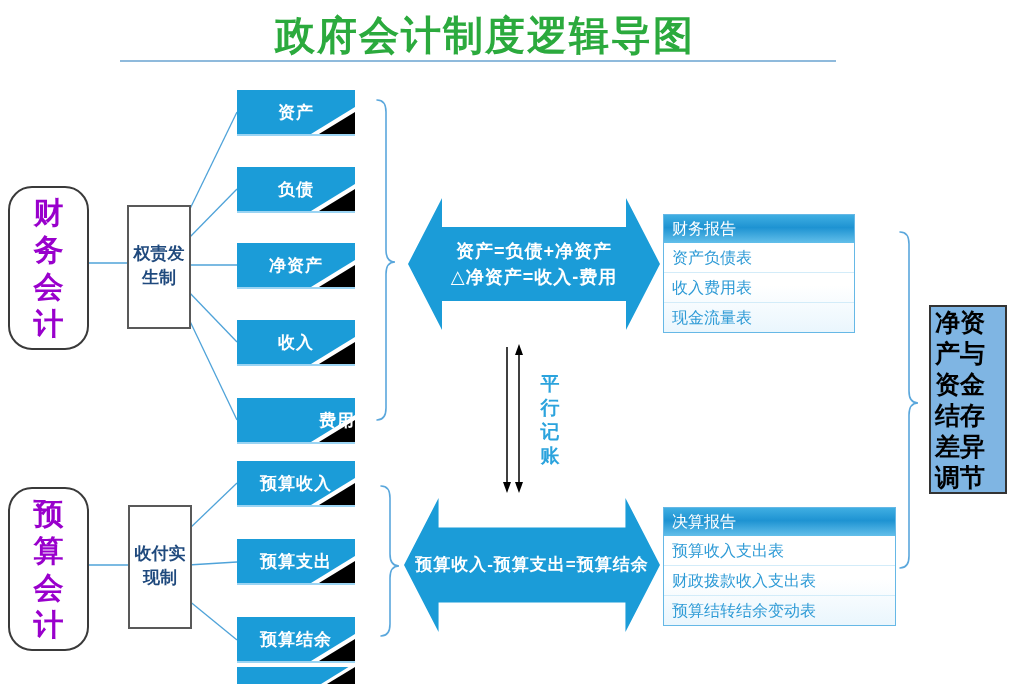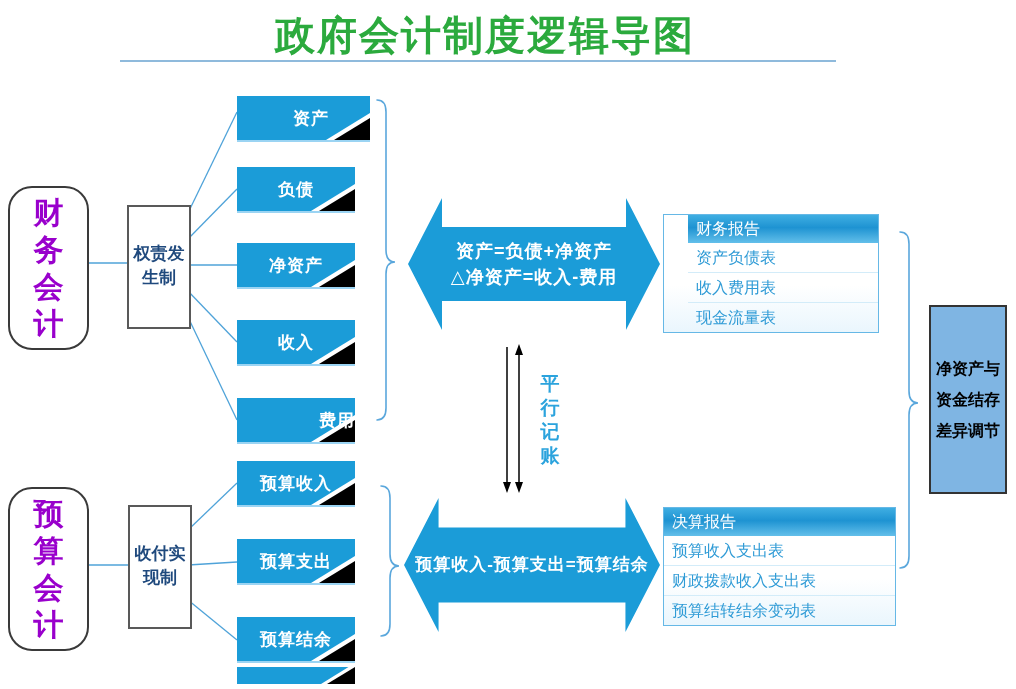--- a/index.html
+++ b/index.html
@@ -48,22 +48,22 @@
   
   .report{position:absolute;border:1px solid #66B8E6;background:linear-gradient(180deg,#ffffff 60%,#EAF6FD 100%);}
   .report-header{height:28px;line-height:28px;padding-left:8px;color:#fff;font-size:16px;
                  background:linear-gradient(180deg,#3FAEE2 0%,#1E93D2 45%,#63BFEA 100%);}
   .report-row{height:29px;line-height:29px;padding-left:8px;color:#2F9BD6;font-size:16px;}
   .report-row + .report-row{border-top:1px solid #D3ECF9;}
 
   
   .right-note{position:absolute;left:929px;top:305px;width:78px;height:189px;background:#7FB5E3;
               border:2px solid #333;box-sizing:border-box;display:flex;align-items:center;}
-  .right-note-label{width:100%;padding:0 4px;font-size:16px;font-weight:bold;color:#000;
-                    word-break:break-all;line-height:31px;text-align:center;}
+  .right-note-label{width:100%;padding:0 4px;font-size:25px;font-weight:bold;color:#000;
+                    word-break:break-all;line-height:31px;}
 </style>
 </head>
 <body>
 
 <div class="canvas">
 
   <div class="title">政府会计制度逻辑导图</div>
 
   <svg class="overlay" viewBox="0 0 1016 689">
 
@@ -97,21 +97,21 @@
     </g>
   </svg>
 
   <div class="cat-box" style="left:8px;top:186px;height:160px;">
     <div class="cat-label">财务会计</div>
   </div>
   <div class="basis-box" style="left:127px;top:205px;">
     <div class="basis-label">权责发生制</div>
   </div>
 
-  <div class="ebox" style="top:96px;padding-left:15px;">
+  <div class="ebox" style="top:90px;">
     <span class="fold-w"></span>
       <span class="fold-b"></span>
     <span class="ebox-label">资产</span>
   </div>
   <div class="ebox" style="top:167px;">
     <span class="fold-w"></span>
       <span class="fold-b"></span>
     <span class="ebox-label">负债</span>
   </div>
   <div class="ebox" style="top:243px;">
@@ -160,21 +160,21 @@
   <div class="harrow" style="left:408px;top:198px;width:252px;height:132px;">
     <div class="f1">资产=负债+净资产</div>
     <div class="f1">△净资产=收入-费用</div>
   </div>
   <div class="harrow" style="left:404px;top:498px;width:256px;height:134px;">
     <div class="f2">预算收入-预算支出=预算结余</div>
   </div>
 
   <div class="parallel">平行记账</div>
 
-  <div class="report" style="left:663px;top:214px;width:190px;padding-left:24px;">
+  <div class="report" style="left:663px;top:214px;width:190px;">
     <div class="report-header">财务报告</div>
     <div class="report-row">资产负债表</div>
     <div class="report-row">收入费用表</div>
     <div class="report-row">现金流量表</div>
   </div>
   <div class="report" style="left:663px;top:507px;width:231px;">
     <div class="report-header">决算报告</div>
     <div class="report-row">预算收入支出表</div>
     <div class="report-row">财政拨款收入支出表</div>
     <div class="report-row">预算结转结余变动表</div>

